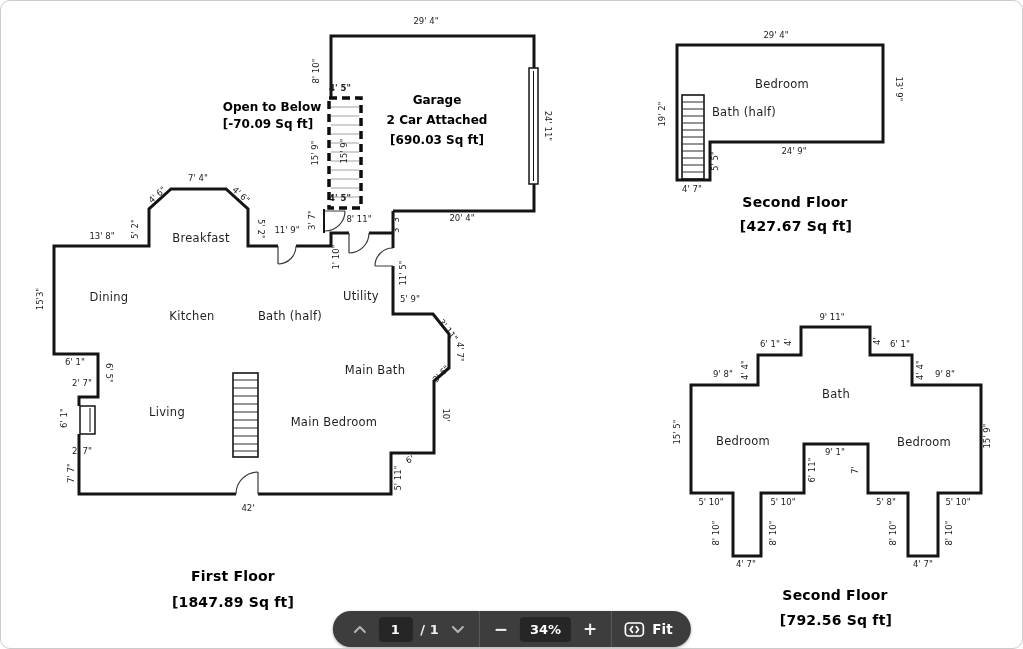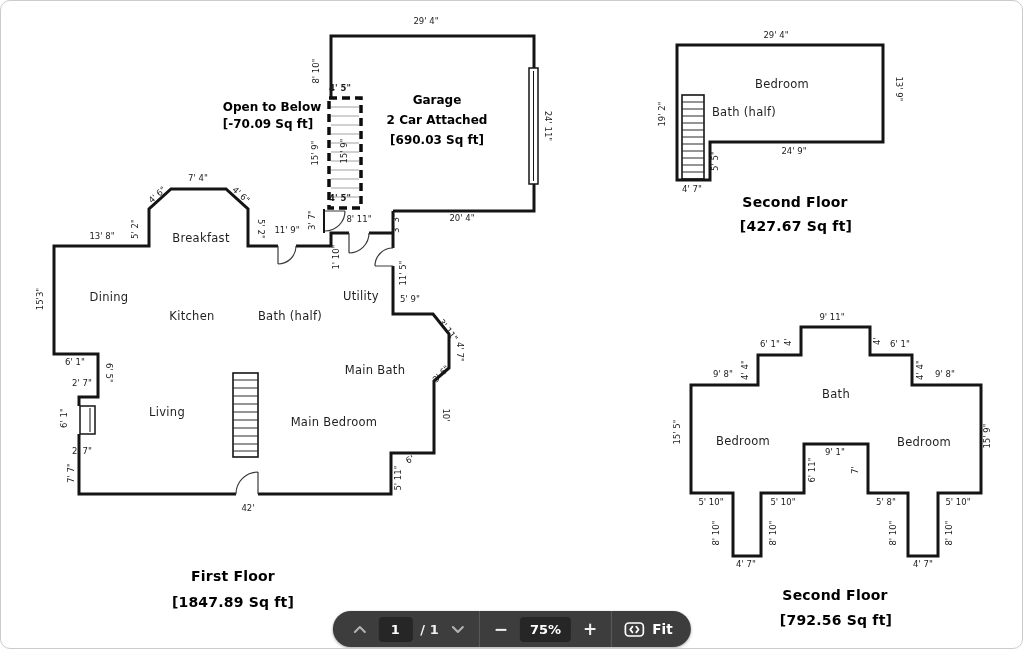--- a/index.html
+++ b/index.html
@@ -194,21 +194,21 @@
       <span class="tb-text">/ 1</span>
       <button class="tb-btn" aria-label="next page">
         <svg class="chev" width="14" height="9" viewBox="0 0 14 9">
           <path d="M2,2 L7,7 L12,2" fill="none" stroke="#b3b3b3" stroke-width="2" stroke-linecap="round" stroke-linejoin="round"></path>
         </svg>
       </button>
     </div>
     <div class="tb-divider"></div>
     <div class="tb-group">
       <button class="tb-btn">−</button>
-      <div class="tb-box">75%</div>
+      <div class="tb-box">34%</div>
       <button class="tb-btn">+</button>
     </div>
     <div class="tb-divider"></div>
     <button class="tb-fit">
       <svg width="21" height="17" viewBox="0 0 21 17">
         <rect x="1.5" y="2" width="18" height="13" rx="3.5" fill="none" stroke="#ffffff" stroke-width="1.7"></rect>
         <path d="M8.6,5.6 L6.3,8.5 L8.6,11.4 M12.4,5.6 L14.7,8.5 L12.4,11.4" fill="none" stroke="#ffffff" stroke-width="1.7" stroke-linecap="round" stroke-linejoin="round"></path>
       </svg>
       <span>Fit</span>
     </button>

